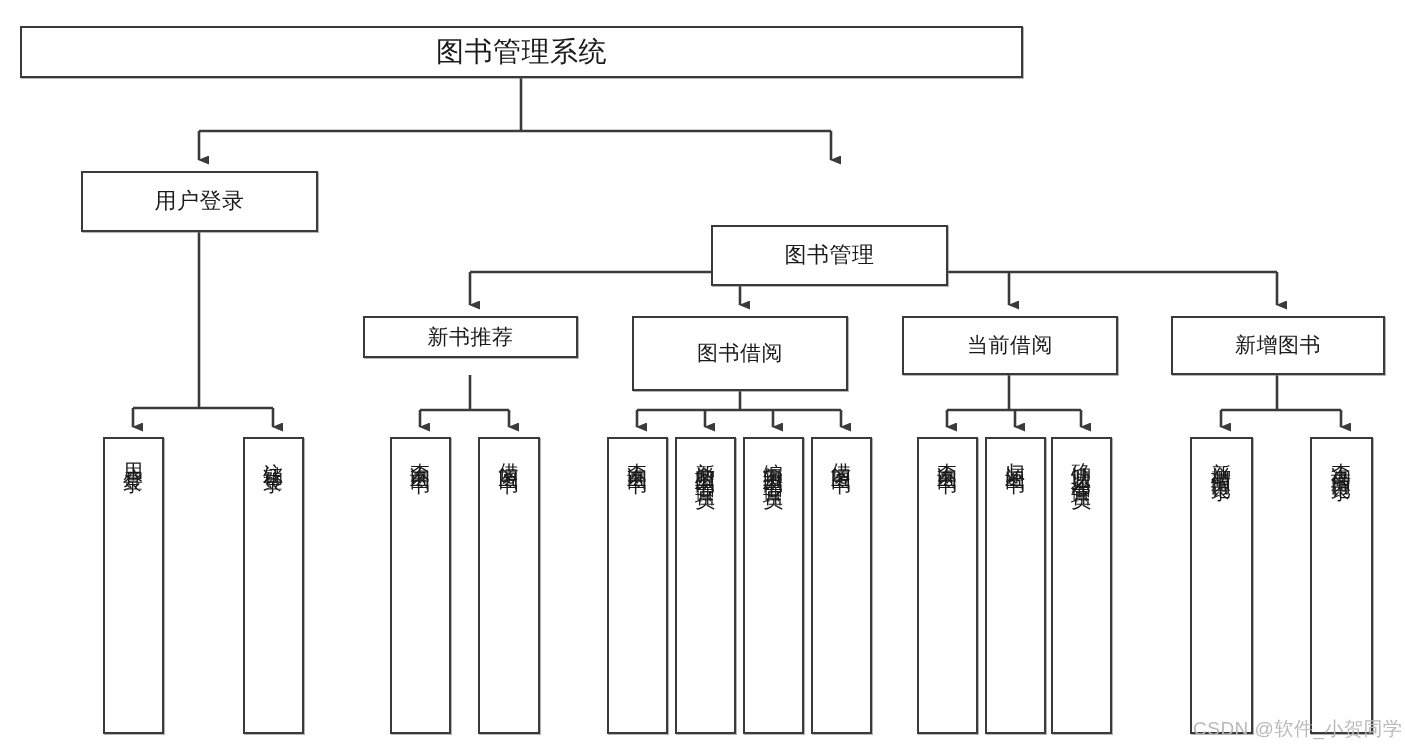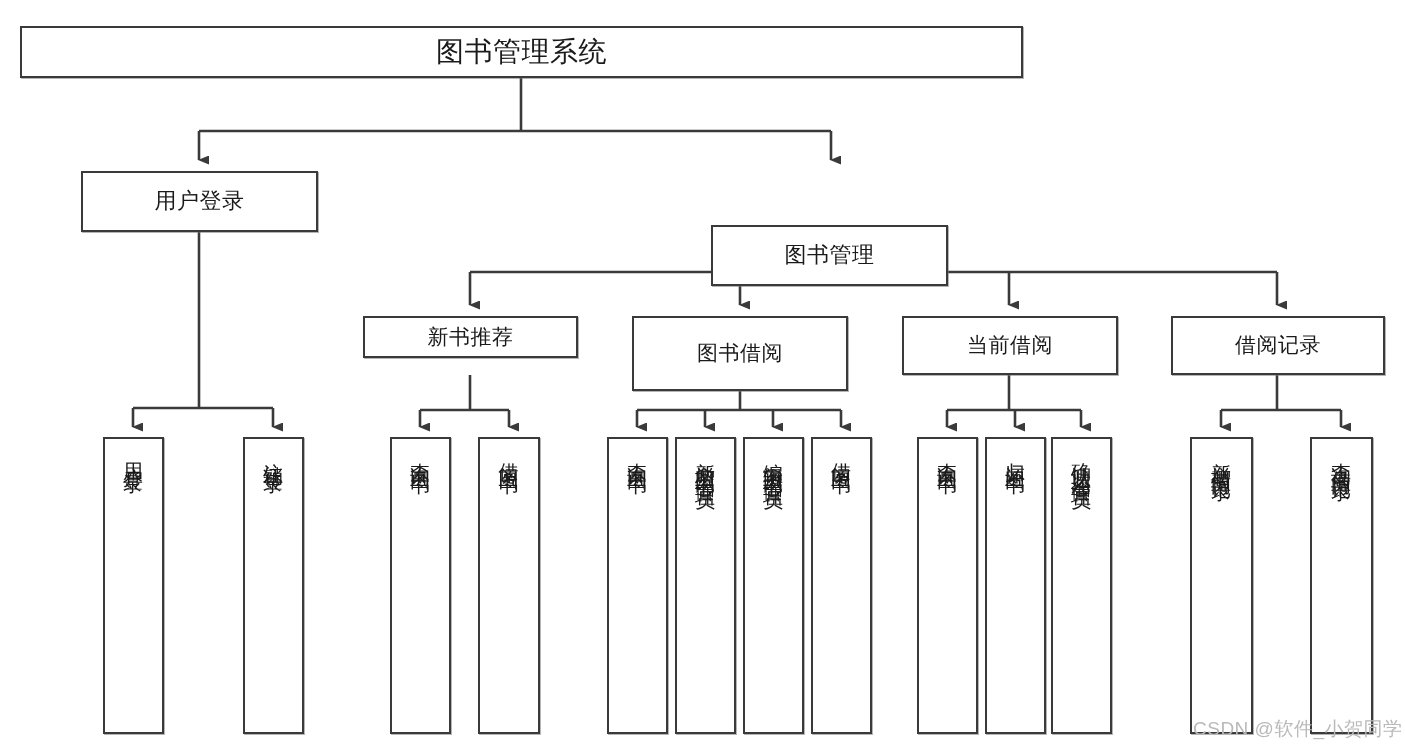--- a/index.html
+++ b/index.html
@@ -136,21 +136,21 @@
   <div class="node level-2" id="node-l2-0" style="left: 363px; top: 316px; width: 215px; height: 42px;">
     <span class="label">新书推荐</span>
   </div>
   <div class="node level-2" id="node-l2-1" style="left: 632px; top: 316px; width: 216px; height: 75px;">
     <span class="label">图书借阅</span>
   </div>
   <div class="node level-2" id="node-l2-2" style="left: 902px; top: 316px; width: 216px; height: 59px;">
     <span class="label">当前借阅</span>
   </div>
   <div class="node level-2" id="node-l2-3" style="left: 1171px; top: 316px; width: 214px; height: 59px;">
-    <span class="label">借阅记录</span>
+    <span class="label">新增图书</span>
   </div>
 
   <div class="node leaf" id="node-leaf-0" style="left: 103px; top: 437px; width: 61px; height: 297px;">
     <span class="label">用户登录</span>
   </div>
   <div class="node leaf" id="node-leaf-1" style="left: 243px; top: 437px; width: 61px; height: 297px;">
     <span class="label">注销登录</span>
   </div>
   <div class="node leaf" id="node-leaf-2" style="left: 390px; top: 437px; width: 61px; height: 297px;">
     <span class="label">查询图书</span>

